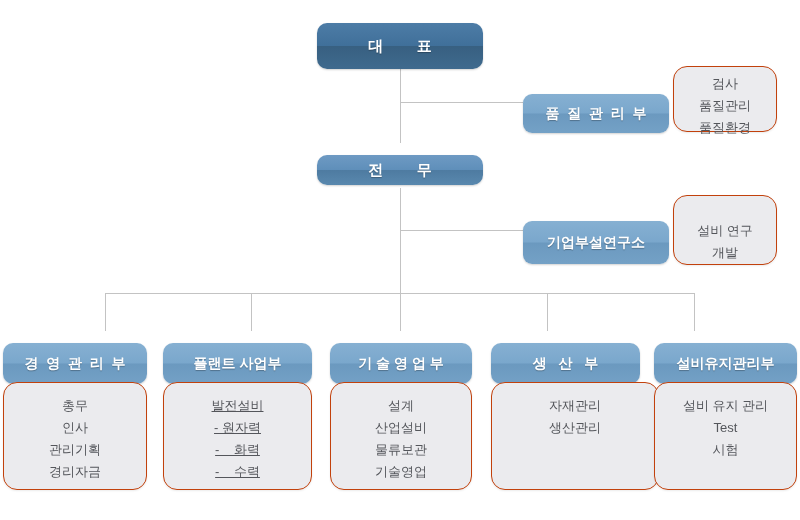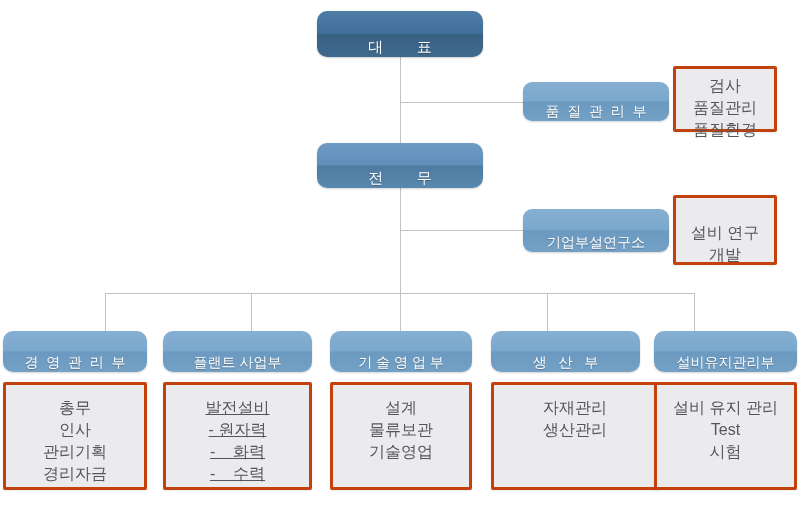--- a/index.html
+++ b/index.html
@@ -1,27 +1,27 @@
 <!DOCTYPE html>
 <html><head>
 <meta charset="utf-8">
 <style>
   html,body{margin:0;padding:0;background:#fff;}
   .stage{position:relative;width:800px;height:520px;background:#ffffff;
          font-family:"Liberation Sans","DejaVu Sans",sans-serif;overflow:hidden;}
   .ln{position:absolute;background:#c3c3c3;}
-  .bnode{position:absolute;border-radius:10px;color:#ffffff;font-weight:normal;
-         display:flex;align-items:flex-end;justify-content:center;
+  .bnode{position:absolute;border-radius:10px;color:#ffffff;font-weight:bold;
+         display:flex;align-items:center;justify-content:center;
          text-shadow:0 1px 1px rgba(0,0,0,0.28);
-         box-shadow:0 1px 2px rgba(0,0,0,0.18);white-space:nowrap;}
+         box-shadow:0 1px 2px rgba(0,0,0,0.18);white-space:nowrap;margin-top:12px;}
   .lvl1{background:linear-gradient(180deg,#4d7ca6 0%,#40709a 49%,#386081 51%,#3f6a8e 100%);font-size:15px;}
   .lvl2{background:linear-gradient(180deg,#6e9ac3 0%,#5f8fba 49%,#4e7ba1 51%,#5988ae 100%);font-size:15px;}
   .lvl3{background:linear-gradient(180deg,#86b0d2 0%,#7aa7cc 49%,#6b99bf 51%,#74a1c6 100%);font-size:14px;}
-  .note{position:absolute;background:#ebebee;border:3px solid #c2410c;border-radius:2px;
-        color:#54565b;font-size:16px;text-align:center;box-shadow:0 1px 2px rgba(0,0,0,0.08);
+  .note{position:absolute;background:#ebebee;border:1px solid #c2410c;border-radius:14px;
+        color:#54565b;font-size:13px;text-align:center;box-shadow:0 1px 2px rgba(0,0,0,0.08);
         box-sizing:border-box;}
   .note-line{line-height:22px;height:22px;white-space:pre;}
 </style>
 </head>
 <body>
 
 <div class="stage">
 
   <div class="ln" style="left:400px;top:57px;width:1px;height:86px;"></div>
   <div class="ln" style="left:400px;top:102px;width:123px;height:1px;"></div>
@@ -39,21 +39,21 @@
 
   <div class="bnode lvl3" style="left:523px;top:82px;width:146px;height:39px;border-radius:9px;">
     <span>품&nbsp;&nbsp;질&nbsp;&nbsp;관&nbsp;&nbsp;리&nbsp;&nbsp;부</span>
   </div>
   <div class="note" style="left:673px;top:66px;width:104px;height:66px;padding-top:6px;">
     <div class="note-line">검사</div>
     <div class="note-line">품질관리</div>
     <div class="note-line">품질환경</div>
   </div>
 
-  <div class="bnode lvl2" style="left:317px;top:143px;width:166px;height:45px;">
+  <div class="bnode lvl2" style="left:317px;top:143px;width:166px;height:30px;">
     <span>전&nbsp;&nbsp;&nbsp;&nbsp;&nbsp;&nbsp;&nbsp;&nbsp;무</span>
   </div>
 
   <div class="bnode lvl3" style="left:523px;top:209px;width:146px;height:43px;border-radius:9px;">
     <span>기업부설연구소</span>
   </div>
   <div class="note" style="left:673px;top:195px;width:104px;height:70px;padding-top:24px;">
     <div class="note-line">설비 연구</div>
     <div class="note-line">개발</div>
   </div>
@@ -81,20 +81,21 @@
     <div class="note-line">경리자금</div>
   </div>
   <div class="note" style="left:163px;top:382px;width:149px;height:108px;padding-top:12px;text-decoration:underline;">
     <div class="note-line">발전설비</div>
     <div class="note-line">- 원자력</div>
     <div class="note-line">-&nbsp;&nbsp;&nbsp;&nbsp;화력</div>
     <div class="note-line">-&nbsp;&nbsp;&nbsp;&nbsp;수력</div>
   </div>
   <div class="note" style="left:330px;top:382px;width:142px;height:108px;padding-top:12px;">
     <div class="note-line">설계</div>
+    <div class="note-line">산업설비</div>
     <div class="note-line">물류보관</div>
     <div class="note-line">기술영업</div>
   </div>
   <div class="note" style="left:491px;top:382px;width:168px;height:108px;padding-top:12px;">
     <div class="note-line">자재관리</div>
     <div class="note-line">생산관리</div>
   </div>
   <div class="note" style="left:654px;top:382px;width:143px;height:108px;padding-top:12px;">
     <div class="note-line">설비 유지 관리</div>
     <div class="note-line">Test</div>

